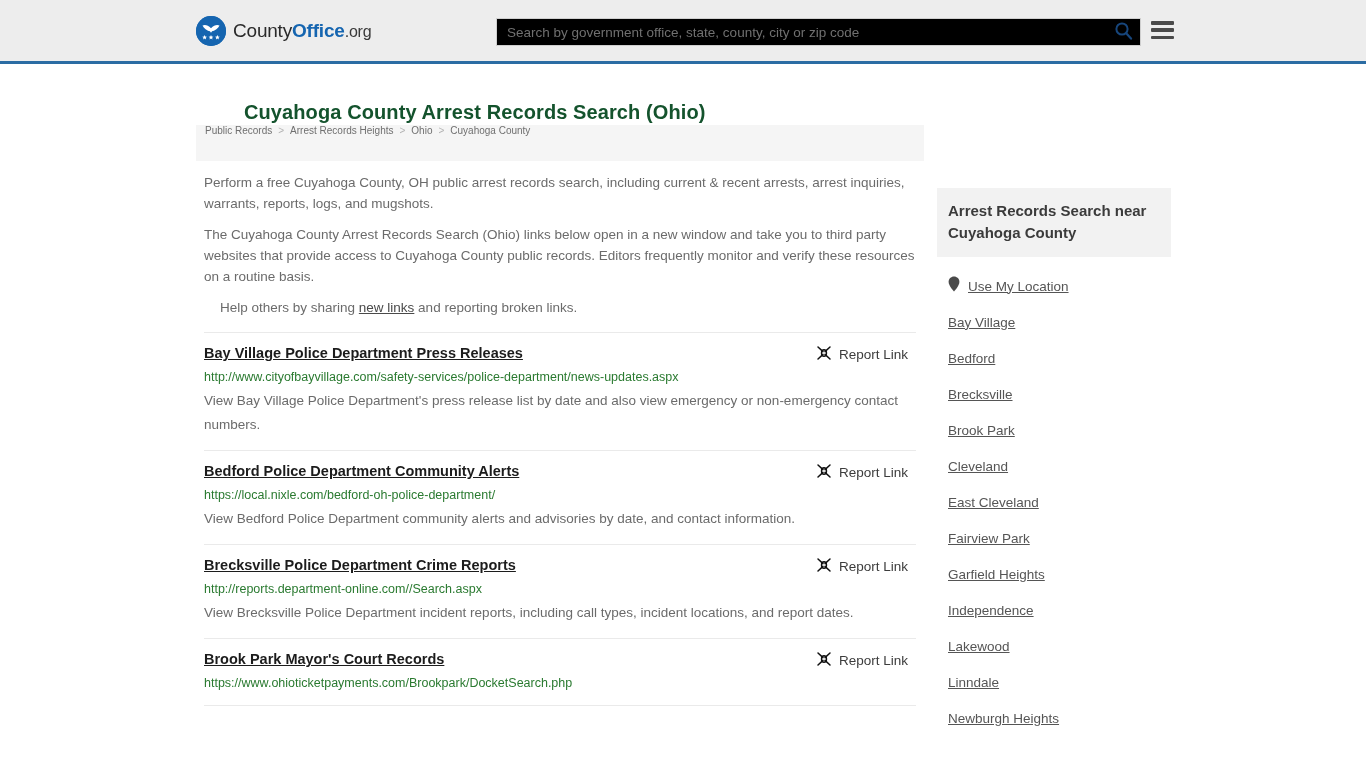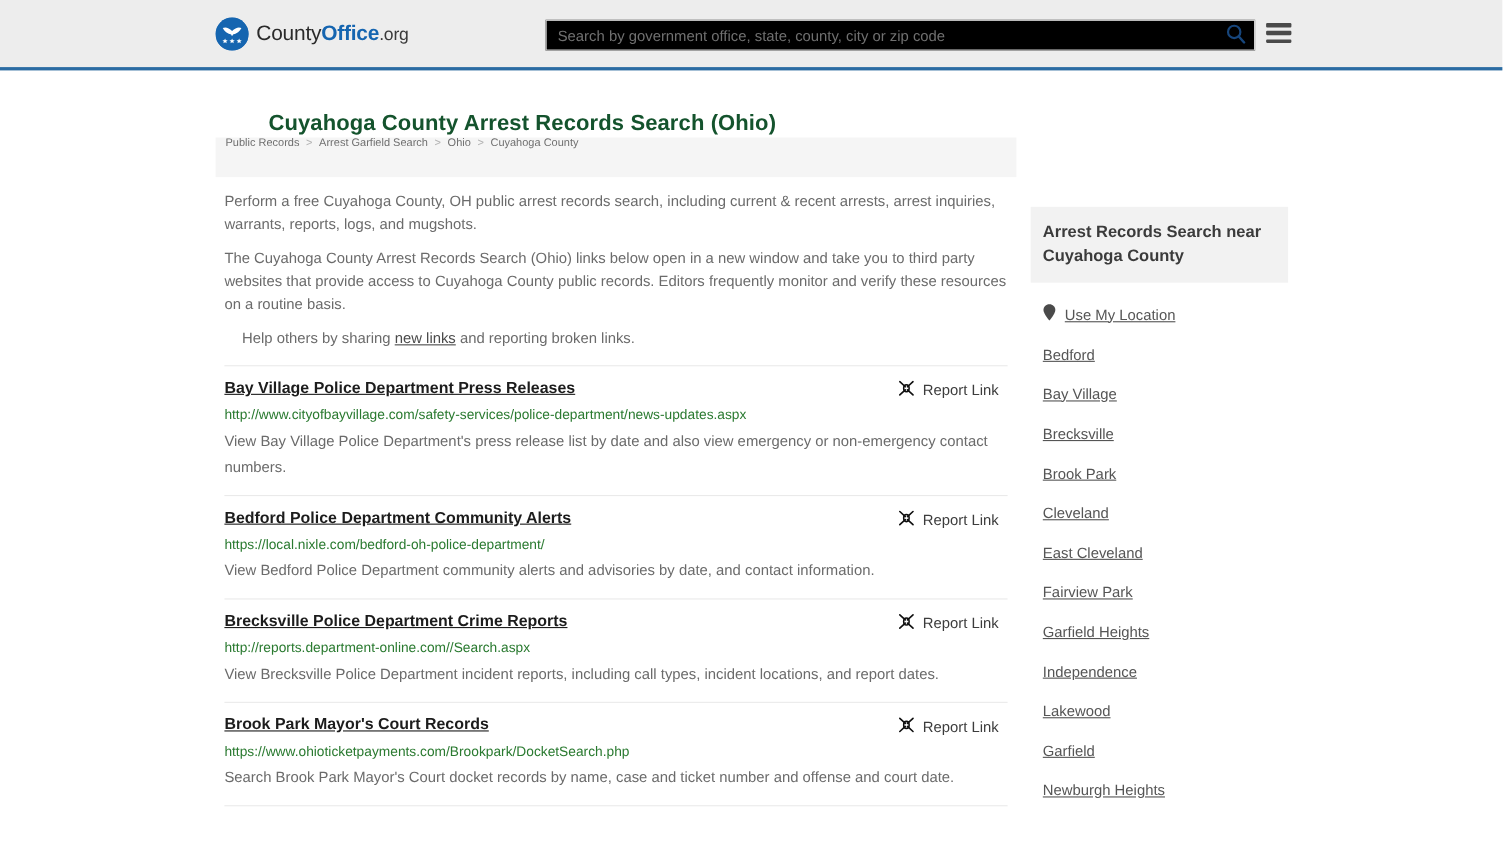--- a/index.html
+++ b/index.html
@@ -267,21 +267,21 @@
   </div>
 </div>
 
 <div class="page">
 
   <h1 class="page-title">Cuyahoga County Arrest Records Search (Ohio)</h1>
 
   <nav class="breadcrumb">
     <a>Public Records</a>
     <span class="sep">&gt;</span>
-    <a>Arrest Garfield Search</a>
+    <a>Arrest Records Heights</a>
     <span class="sep">&gt;</span>
     <a>Ohio</a>
     <span class="sep">&gt;</span>
     <span class="current">Cuyahoga County</span>
   </nav>
 
   <div class="content">
 
     <div class="intro">
       <p>Perform a free Cuyahoga County, OH public arrest records search, including current &amp; recent arrests, arrest inquiries, warrants, reports, logs, and mugshots.</p>
@@ -353,47 +353,46 @@
               <svg width="16" height="16" viewBox="0 0 16 16" aria-hidden="true">
                 <path d="M2 2 L7 6.6 M9 9.4 L14 14" stroke="#111" stroke-width="1.5" fill="none" stroke-linecap="round"></path>
                 <path d="M14 2 L9 6.6 M7 9.4 L2 14" stroke="#111" stroke-width="1.5" fill="none" stroke-linecap="round"></path>
                 <ellipse cx="8" cy="8" rx="2.5" ry="3.2" fill="none" stroke="#111" stroke-width="1.4"></ellipse>
               </svg>
             </span>
             <span>Report Link</span>
           </span>
         </div>
         <a class="result-url">https://www.ohioticketpayments.com/Brookpark/DocketSearch.php</a>
-        <div class="result-desc">Search Brook Park Mayor's Court docket records by name, case and ticket number and offense and court date.</div>
       </div>
 
     </div>
   </div>
 
   <aside class="sidebar">
     <div class="sidebar-head">Arrest Records Search near Cuyahoga County</div>
 
     <div class="sidebar-list">
 
       <div class="sidebar-item">
         <span class="pin-icon">
           <svg width="12" height="16" viewBox="0 0 12 16" aria-hidden="true">
             <path d="M6 0.6 C2.9 0.6 0.6 3 0.6 5.9 C0.6 9.6 6 15.4 6 15.4 C6 15.4 11.4 9.6 11.4 5.9 C11.4 3 9.1 0.6 6 0.6 Z" fill="#4a4a4a"></path>
           </svg>
         </span>
         <a>Use My Location</a>
       </div>
 
       <div class="sidebar-item">
+        <a>Bay Village</a>
+      </div>
+      <div class="sidebar-item">
         <a>Bedford</a>
       </div>
       <div class="sidebar-item">
-        <a>Bay Village</a>
-      </div>
-      <div class="sidebar-item">
         <a>Brecksville</a>
       </div>
       <div class="sidebar-item">
         <a>Brook Park</a>
       </div>
       <div class="sidebar-item">
         <a>Cleveland</a>
       </div>
       <div class="sidebar-item">
         <a>East Cleveland</a>
@@ -404,21 +403,21 @@
       <div class="sidebar-item">
         <a>Garfield Heights</a>
       </div>
       <div class="sidebar-item">
         <a>Independence</a>
       </div>
       <div class="sidebar-item">
         <a>Lakewood</a>
       </div>
       <div class="sidebar-item">
-        <a>Garfield</a>
+        <a>Linndale</a>
       </div>
       <div class="sidebar-item">
         <a>Newburgh Heights</a>
       </div>
 
     </div>
   </aside>
 
 </div>
 

